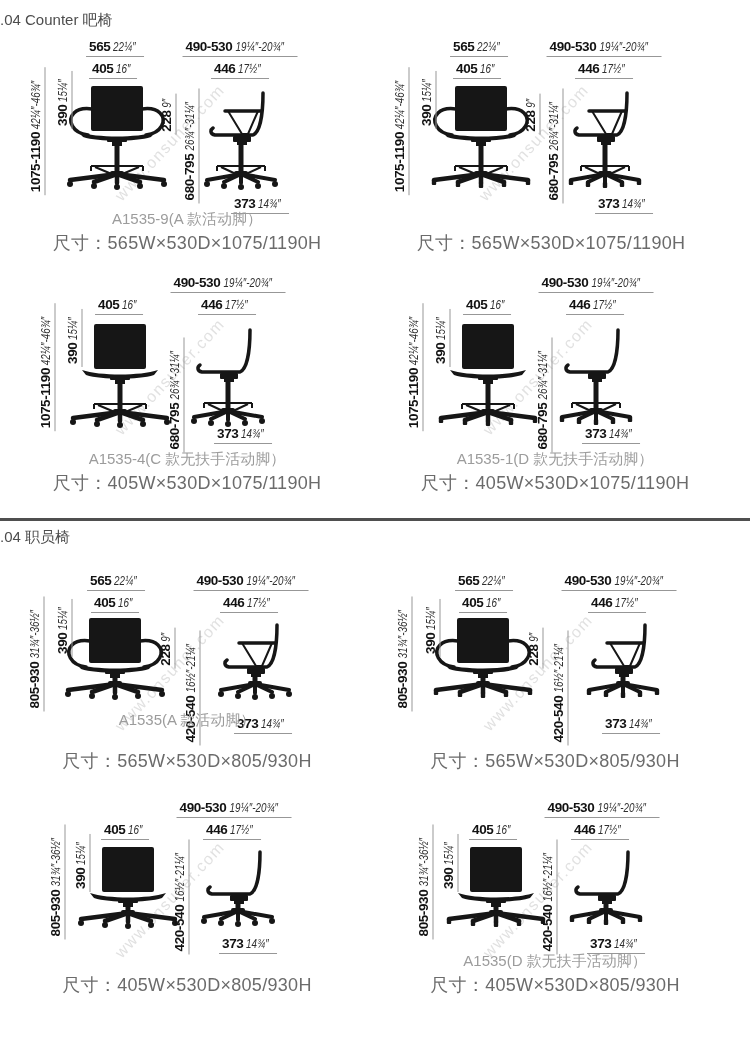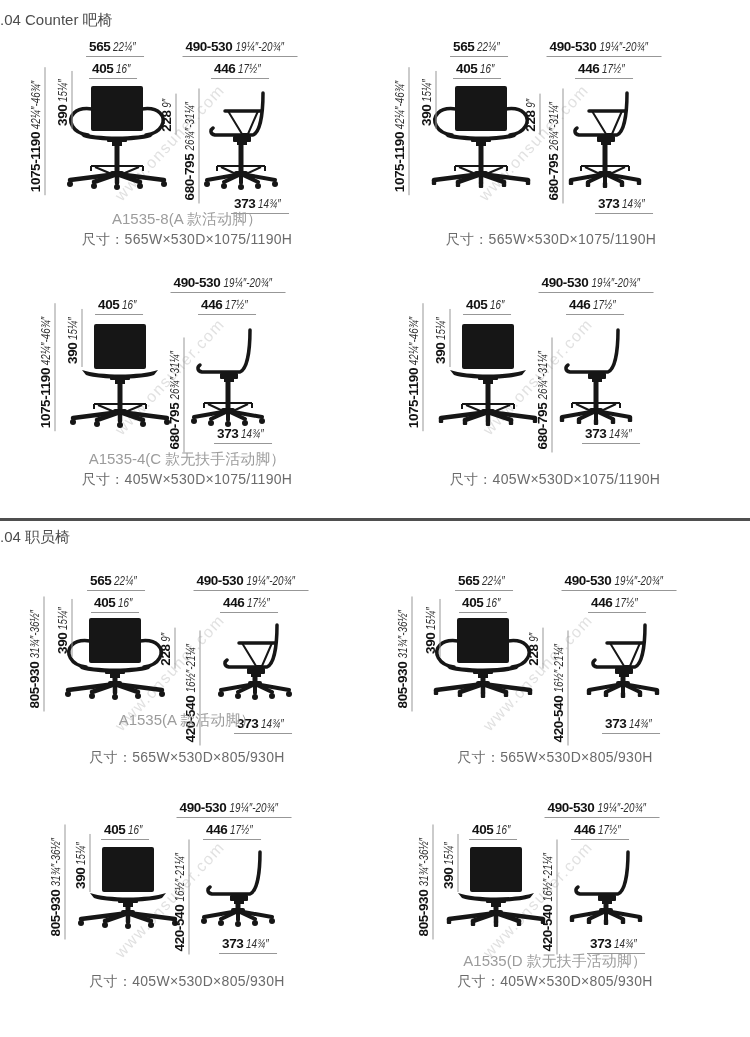--- a/index.html
+++ b/index.html
@@ -12,21 +12,21 @@
       font-size:16px;color:#c9c9c9;opacity:.55;letter-spacing:1.5px;white-space:nowrap;}
   .chair{position:absolute;}
   .dim{position:absolute;white-space:nowrap;border-bottom:1.5px solid #979797;
        padding:0 3px 2px 3px;line-height:1;}
   .dim.h{transform:translateX(-50%);}
   .dim.v{transform:translate(-50%,-50%) rotate(-90deg);}
   .dim .mm{font-weight:bold;font-size:13.5px;color:#121212;letter-spacing:-0.4px;}
   .dim .in{display:inline-block;font-size:12px;color:#2f2f2f;font-style:italic;
            transform:scaleX(0.82);transform-origin:left center;margin-left:3px;}
   .cap1{position:absolute;left:0;width:100%;text-align:center;font-size:15px;color:#9c9c9c;}
-  .cap2{position:absolute;left:0;width:100%;text-align:center;font-size:14px;color:#6b6b6b;letter-spacing:.3px;}
+  .cap2{position:absolute;left:0;width:100%;text-align:center;font-size:18px;color:#6b6b6b;letter-spacing:.3px;}
 </style>
 </head>
 <body>
 
 <div id="sheet">
   <div class="hdr" style="top:11px">.04 Counter 吧椅</div>
 
   <div class="diagram" style="left:20px;top:38px">
       <div class="wm">www.onsuner.com</div>
       <div class="chair" style="left: 37px; top: 48px;"><svg width="120" height="104" viewBox="0 0 120 104" xmlns="http://www.w3.org/2000/svg">
@@ -72,21 +72,21 @@
         </svg></div>
       <div class="dim h" style="left: 95px; top: 0px;"><span class="mm">565</span><span class="in">22¼″</span></div>
       <div class="dim h" style="left: 93px; top: 22px;"><span class="mm">405</span><span class="in">16″</span></div>
       <div class="dim h" style="left: 220px; top: 0px;"><span class="mm">490-530</span><span class="in">19¼″-20¾″</span></div>
       <div class="dim h" style="left: 220px; top: 22px;"><span class="mm">446</span><span class="in">17½″</span></div>
       <div class="dim v" style="left: 16px; top: 93px;"><span class="mm">1075-1190</span><span class="in">42¼″-46¾″</span></div>
       <div class="dim v" style="left: 43px; top: 62px;"><span class="mm">390</span><span class="in">15¼″</span></div>
       <div class="dim v" style="left: 147px; top: 76px;"><span class="mm">228</span><span class="in">9″</span></div>
       <div class="dim v" style="left: 170px; top: 108px;"><span class="mm">680-795</span><span class="in">26¾″-31¼″</span></div>
       <div class="dim h" style="left: 240px; top: 157px;"><span class="mm">373</span><span class="in">14¾″</span></div>
-      <div class="cap1" style="top: 172px;">A1535-8(A 款活动脚）</div>
+      <div class="cap1" style="top: 172px;">A1535-9(A 款活动脚）</div>
       <div class="cap2" style="top: 193px;">尺寸：565W×530D×1075/1190H</div>
     </div>
   <div class="diagram" style="left:384px;top:38px">
       <div class="wm">www.onsuner.com</div>
       <div class="chair" style="left: 37px; top: 48px;"><svg width="120" height="104" viewBox="0 0 120 104" xmlns="http://www.w3.org/2000/svg">
           <path d="M31,49 C15,47 10,34 17,27 C21,23 28,22 35,23" fill="none" stroke="#161616" stroke-width="3.5" stroke-linecap="round"></path>
           <path d="M89,49 C105,47 110,34 103,27 C99,23 92,22 85,23" fill="none" stroke="#161616" stroke-width="3.5" stroke-linecap="round"></path>
           <rect x="34" y="0" width="52" height="45" rx="2" fill="#161616"></rect>
           <path d="M22,46 C40,52 80,52 98,46 L94,51 C78,56 42,56 26,51 Z" fill="#161616"></path>
           <rect x="50" y="52" width="20" height="4" rx="1" fill="#161616"></rect>
@@ -224,20 +224,21 @@
           <rect x="58.8" y="95" width="4.4" height="6" rx="1" fill="#161616"></rect>
           <rect x="75.8" y="93" width="4.4" height="6" rx="1" fill="#161616"></rect>
         </svg></div>
       <div class="dim h" style="left: 99px; top: 24px;"><span class="mm">405</span><span class="in">16″</span></div>
       <div class="dim h" style="left: 208px; top: 2px;"><span class="mm">490-530</span><span class="in">19¼″-20¾″</span></div>
       <div class="dim h" style="left: 207px; top: 24px;"><span class="mm">446</span><span class="in">17½″</span></div>
       <div class="dim v" style="left: 26px; top: 95px;"><span class="mm">1075-1190</span><span class="in">42¼″-46¾″</span></div>
       <div class="dim v" style="left: 53px; top: 66px;"><span class="mm">390</span><span class="in">15¼″</span></div>
       <div class="dim v" style="left: 155px; top: 123px;"><span class="mm">680-795</span><span class="in">26¾″-31¼″</span></div>
       <div class="dim h" style="left: 223px; top: 153px;"><span class="mm">373</span><span class="in">14¾″</span></div>
+      <div class="cap1" style="top: 178px;">A1535-1(D 款无扶手活动脚）</div>
       <div class="cap2" style="top: 199px;">尺寸：405W×530D×1075/1190H</div>
     </div>
 
   <div class="divider" style="top:518px"></div>
   <div class="hdr" style="top:528px">.04 职员椅</div>
 
   <div class="diagram" style="left:20px;top:568px">
       <div class="wm">www.onsuner.com</div>
       <div class="chair" style="left: 35px; top: 50px;"><svg width="120" height="84" viewBox="0 0 120 84" xmlns="http://www.w3.org/2000/svg">
           <path d="M31,49 C15,47 10,34 17,27 C21,23 28,22 35,23" fill="none" stroke="#161616" stroke-width="3.5" stroke-linecap="round"></path>

